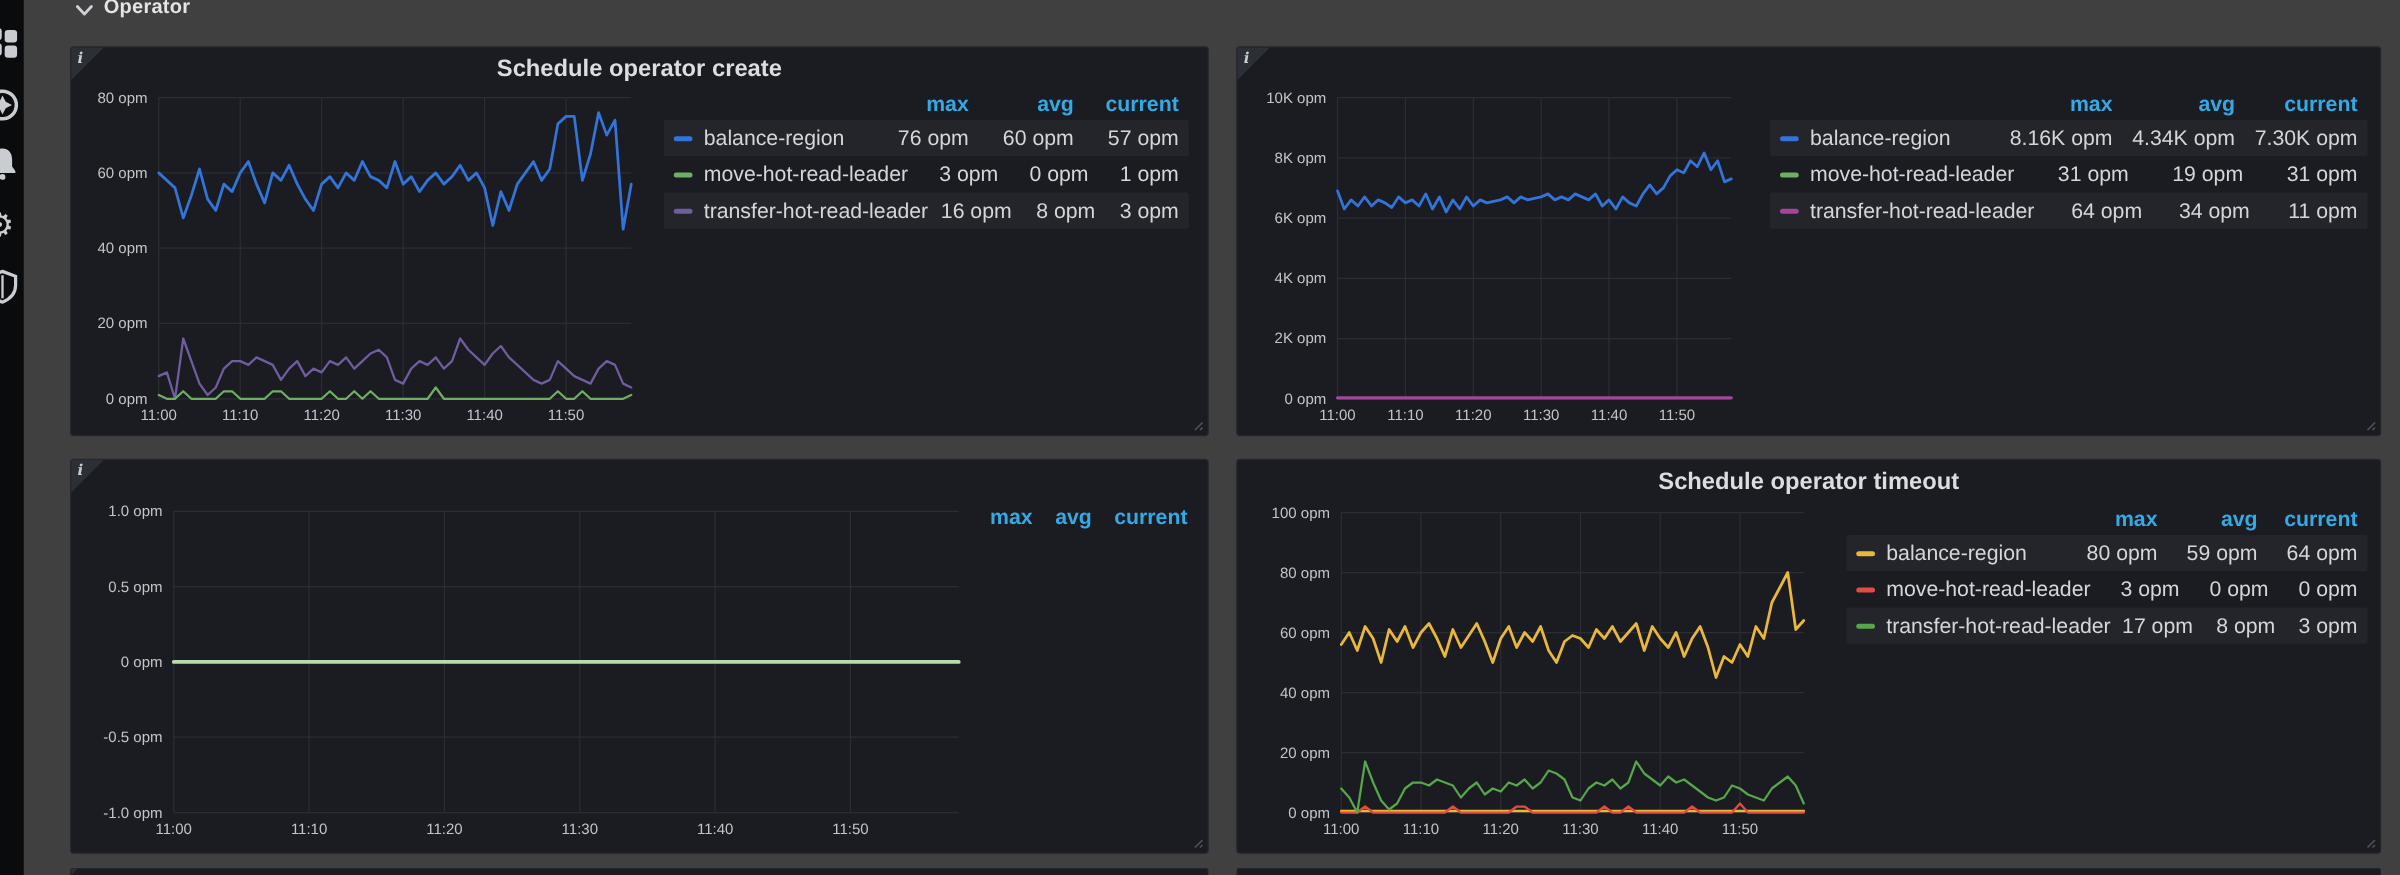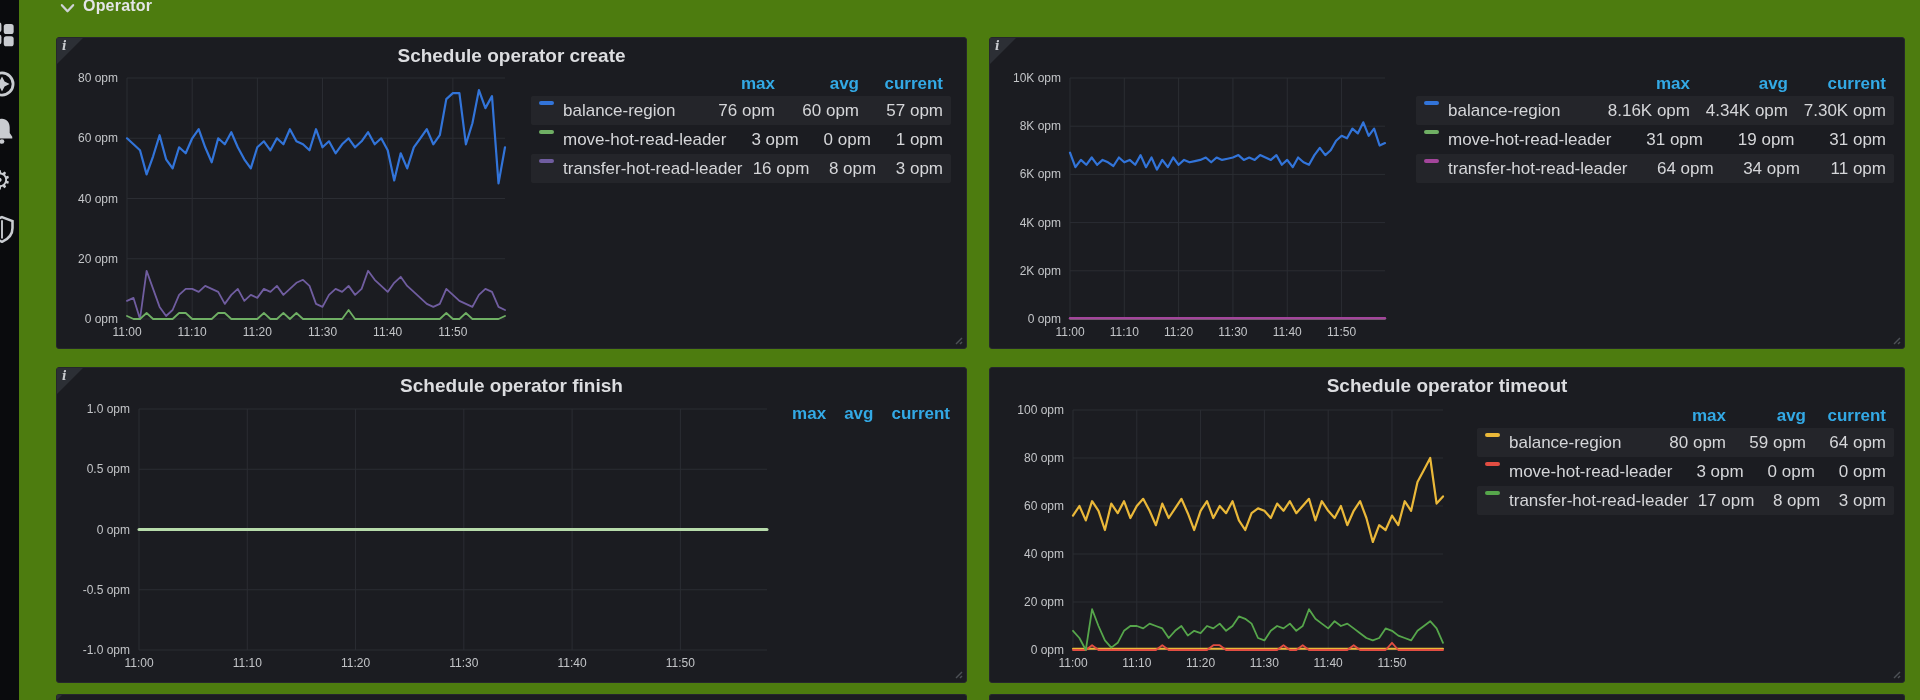--- a/index.html
+++ b/index.html
@@ -1,16 +1,16 @@
 <!DOCTYPE html>
 <html><head>
 <meta charset="utf-8">
 <style>
   html,body{margin:0;padding:0;background:#0b0c0e;}
-  #root{position:relative;width:1920px;height:700px;background:#4d7c0f;overflow:hidden;
+  #root{position:relative;width:1920px;height:700px;background:#404040;overflow:hidden;
         font-family:"Liberation Sans",sans-serif;-webkit-font-smoothing:antialiased;}
   
   #sidebar{position:absolute;left:0;top:0;width:19px;height:700px;background:#0a0b0d;z-index:5;overflow:hidden;}
   .side-icon{position:absolute;left:-12px;width:28px;height:28px;color:#c9ccd0;}
   .side-icon svg{width:100%;height:100%;}
   .glyph-icon{font-size:26px;line-height:28px;color:#c9ccd0;}
   
   #row-header{position:absolute;left:60px;top:-3px;display:flex;align-items:center;gap:8px;cursor:pointer;z-index:4;}
   #row-header .chev{width:15px;height:14px;margin-top:3px;}
   #row-header .row-title{font-size:16px;font-weight:700;color:#e4e5e7;letter-spacing:.2px;}
@@ -25,21 +25,21 @@
                border-top:26px solid #2c2f35;border-right:26px solid transparent;}
   .info-corner .i{position:absolute;top:-25px;left:5px;font-family:"DejaVu Serif",serif;font-style:italic;
                   font-weight:700;font-size:12px;color:#c9ccd0;}
   
   .resize-handle{position:absolute;right:3px;bottom:3px;width:10px;height:10px;z-index:4;cursor:nwse-resize;}
   
   .legend{position:absolute;z-index:3;font-size:17px;}
   .lg-row{display:flex;align-items:center;height:29px;padding:0 8px;border-radius:2px;box-sizing:border-box;}
   .lg-row.lg-head{height:24px;color:#33a9e5;font-weight:700;}
   .lg-row.stripe{background:rgba(255,255,255,0.045);}
-  .lg-label{flex:1;display:flex;align-items:flex-start;gap:9px;color:#d5d6d9;cursor:pointer;white-space:nowrap;}
+  .lg-label{flex:1;display:flex;align-items:center;gap:9px;color:#d5d6d9;cursor:pointer;white-space:nowrap;}
   .swatch{width:15px;height:4px;border-radius:2px;display:inline-block;flex:0 0 auto;}
   .lg-col{text-align:right;color:#d5d6d9;white-space:nowrap;}
   .lg-head .lg-col{color:#33a9e5;}
   .legend.compact{display:flex;gap:18px;color:#33a9e5;font-weight:700;}
   .legend.compact span{cursor:pointer;}
   
   .next-strip{position:absolute;height:6px;background:#1b1c21;border:1px solid #25272c;border-bottom:none;
               border-radius:3px 3px 0 0;box-sizing:border-box;}
   .mini-fold{position:absolute;top:0;left:0;width:0;height:0;border-top:5px solid #2c2f35;border-right:5px solid transparent;}
 </style>
@@ -237,21 +237,20 @@
           <line x1="9" y1="3" x2="3" y2="9"></line>
           <line x1="9" y1="7" x2="7" y2="9"></line>
         </g>
       </svg>
   </div>
 
   <div class="panel" style="left:56px;top:367px;width:911px;height:316px">
     <div class="info-corner">
         <span class="i">i</span>
       </div>
-    <div class="panel-title">Schedule operator finish</div>
     <div class="chart"><svg width="909" height="314">
           <line x1="82" y1="282" x2="710" y2="282" stroke="#2b2d33" stroke-width="1"></line>
           <text x="73" y="286" text-anchor="end" class="axis-label">-1.0 opm</text>
           <line x1="82" y1="221.75" x2="710" y2="221.75" stroke="#2b2d33" stroke-width="1"></line>
           <text x="73" y="225.75" text-anchor="end" class="axis-label">-0.5 opm</text>
           <line x1="82" y1="161.5" x2="710" y2="161.5" stroke="#2b2d33" stroke-width="1"></line>
           <text x="73" y="165.5" text-anchor="end" class="axis-label">0 opm</text>
           <line x1="82" y1="101.25" x2="710" y2="101.25" stroke="#2b2d33" stroke-width="1"></line>
           <text x="73" y="105.25" text-anchor="end" class="axis-label">0.5 opm</text>
           <line x1="82" y1="41" x2="710" y2="41" stroke="#2b2d33" stroke-width="1"></line>

